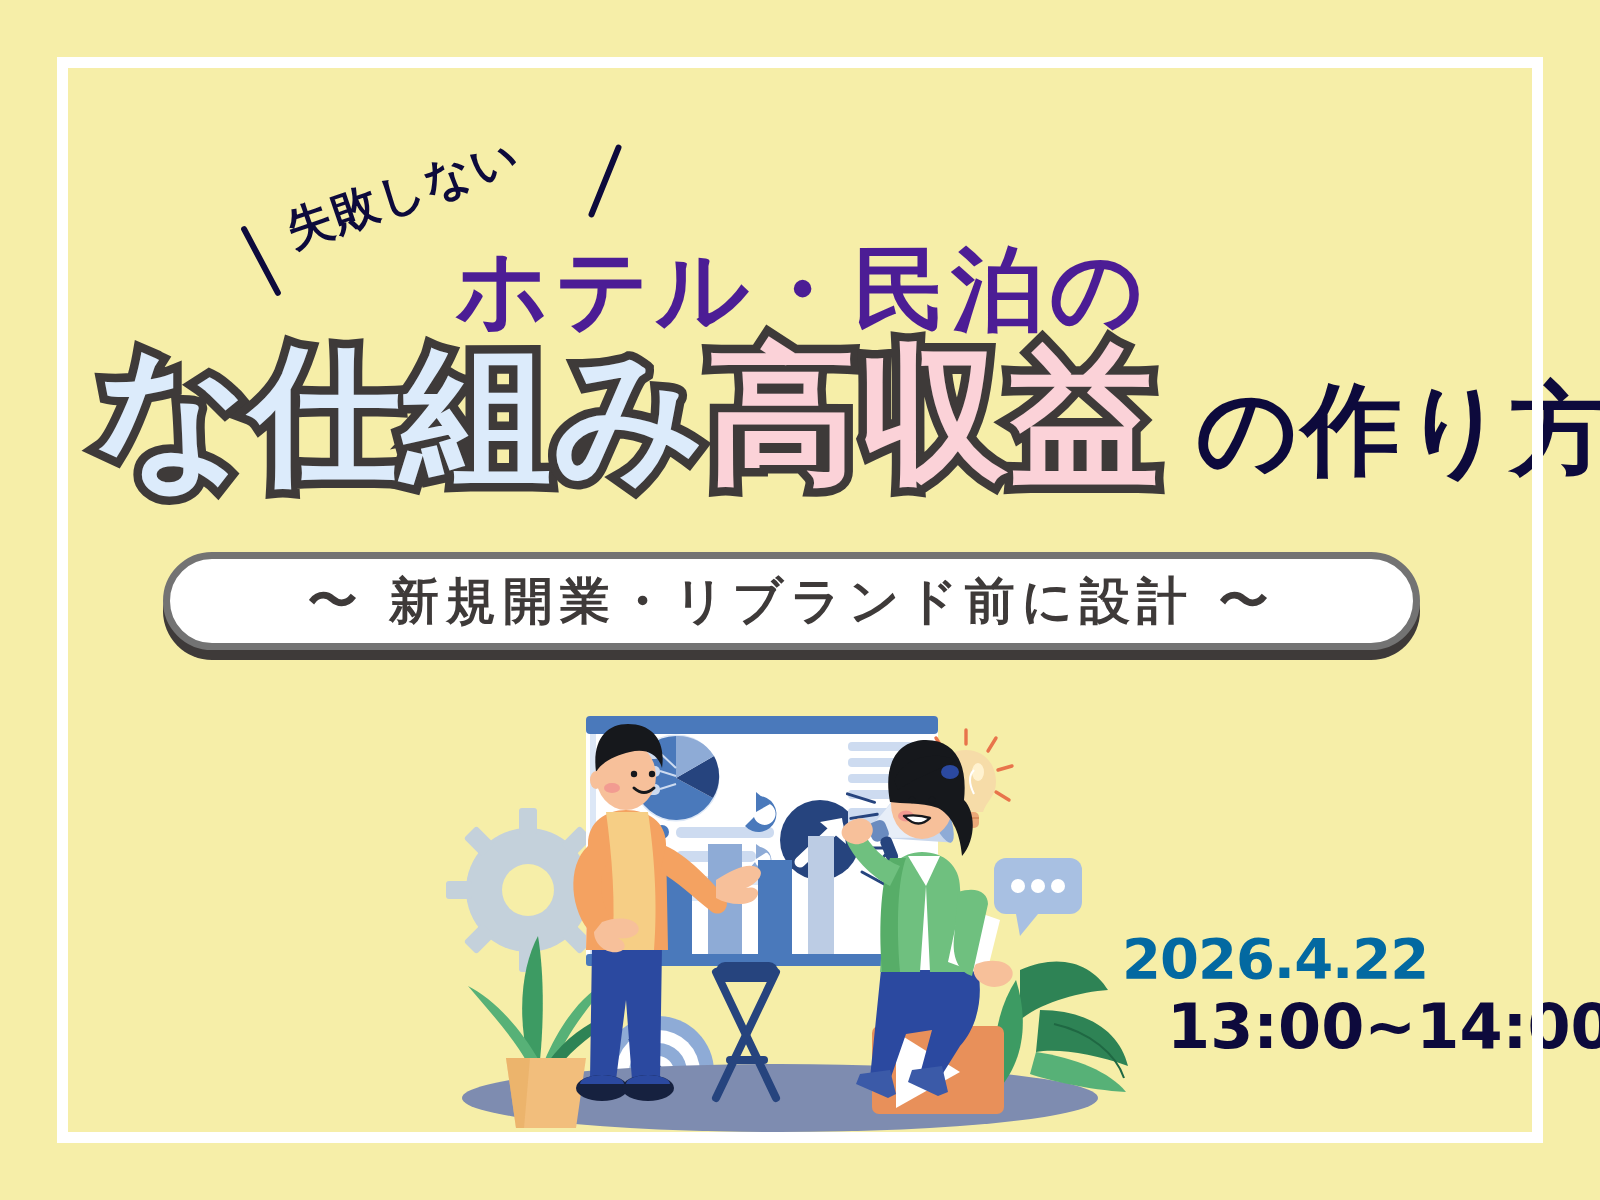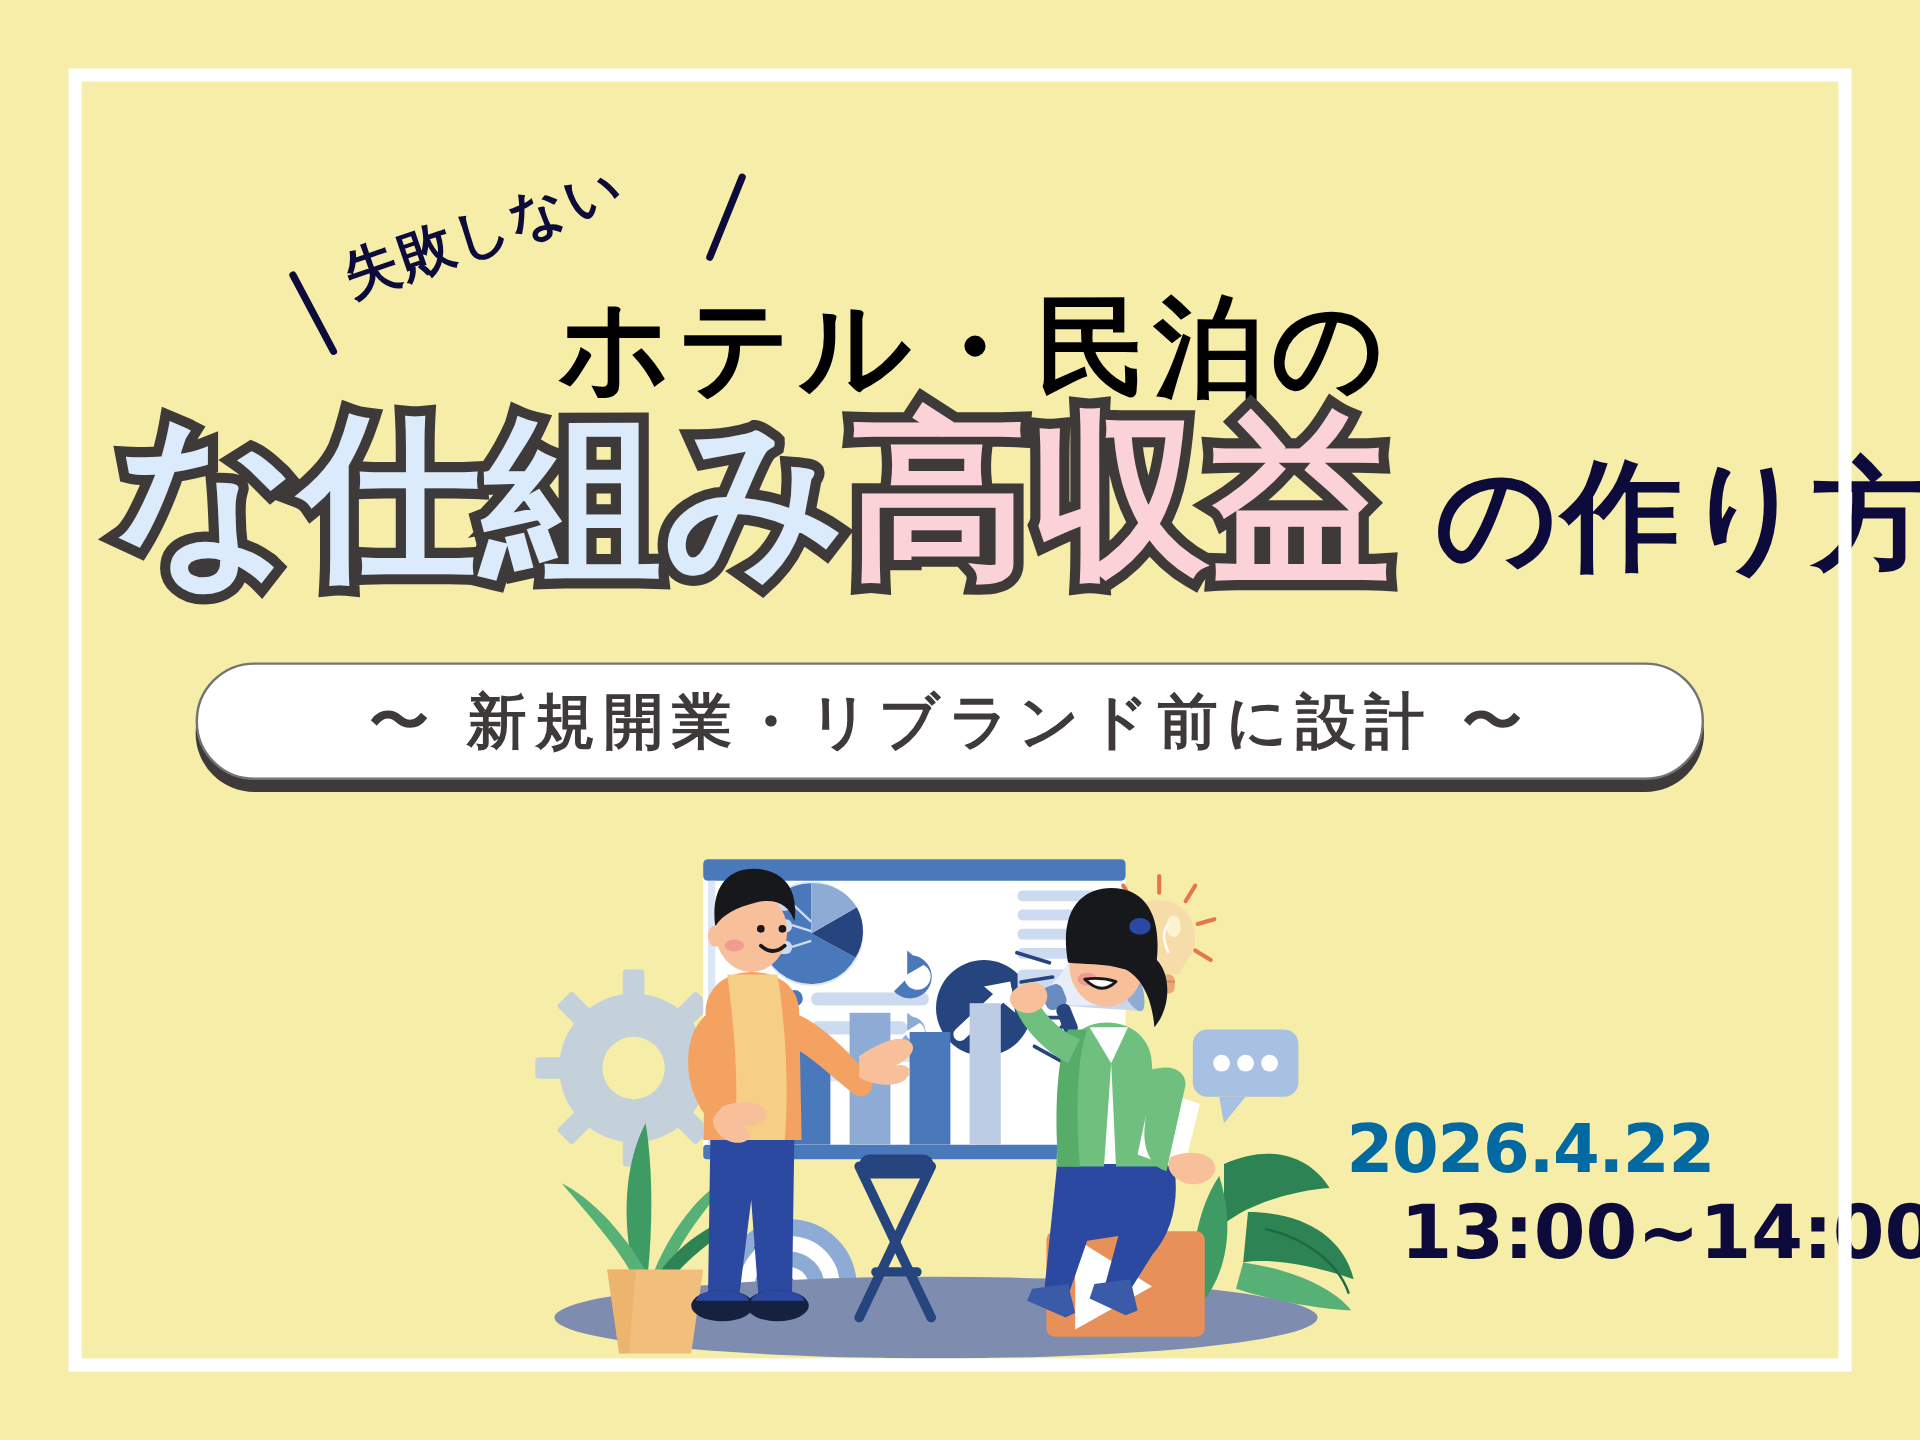--- a/index.html
+++ b/index.html
@@ -23,22 +23,22 @@
     transform:rotate(-19deg);transform-origin:left center;
     font-size:46px;font-weight:700;color:#0D0A3C;letter-spacing:2px;
     white-space:nowrap;
   }
   .slash{position:absolute;background:#0D0A3C;border-radius:4px;width:6px;height:78px;}
   .slash.left{left:8px;top:72px;transform:rotate(-28deg);}
   .slash.right{left:352px;top:-8px;transform:rotate(22deg);}
 
   
   .line1{
-    position:absolute;left:465px;top:228px;z-index:12;
-    font-size:92px;font-weight:700;color:#000000;letter-spacing:6px;white-space:nowrap;
+    position:absolute;left:455px;top:228px;z-index:12;
+    font-size:92px;font-weight:700;color:#4c1d95;letter-spacing:6px;white-space:nowrap;
   }
 
   
   .line2{
     position:absolute;left:96px;top:340px;z-index:12;
     display:flex;align-items:flex-end;white-space:nowrap;
   }
   .bigout{
     font-size:150px;font-weight:700;line-height:1;letter-spacing:1px;
     -webkit-text-stroke:17px #3E3A39;
@@ -52,21 +52,21 @@
   }
 
   
   .pill-wrap{position:absolute;left:163px;top:552px;width:1257px;height:108px;z-index:12;}
   .pill-shadow{
     position:absolute;left:0;top:10px;width:1257px;height:98px;
     background:#3E3A39;border-radius:54px;
   }
   .pill{
     position:absolute;left:0;top:0;width:1257px;height:98px;
-    background:#FFFFFF;border:2px solid #737373;border-radius:54px;box-sizing:border-box;
+    background:#FFFFFF;border:7px solid #737373;border-radius:54px;box-sizing:border-box;
     display:flex;align-items:center;justify-content:center;
   }
   .pill span{
     font-size:50px;font-weight:700;color:#3E3A39;letter-spacing:7px;white-space:nowrap;
   }
 
   
   .datebox{position:absolute;left:1122px;top:930px;z-index:20;text-align:left;}
   .date{font-size:56px;font-weight:700;color:#0369a1;line-height:1.02;letter-spacing:-1px;}
   .time{font-size:62px;font-weight:700;color:#0D0A3C;line-height:1.1;letter-spacing:0px;margin-top:6px;margin-left:45px;}

